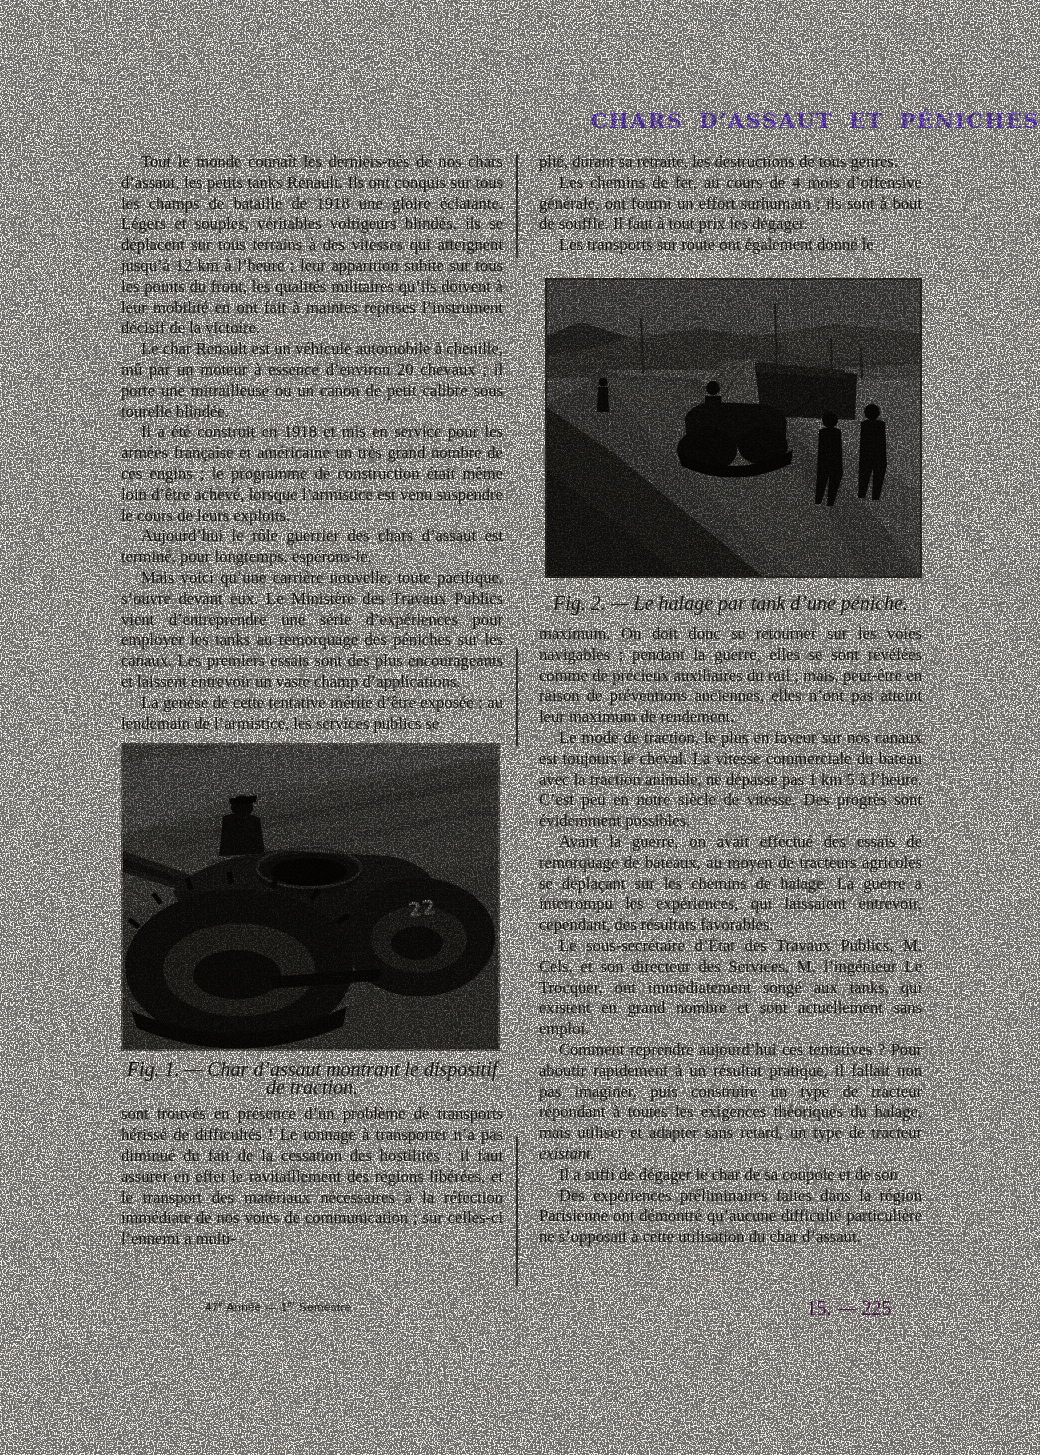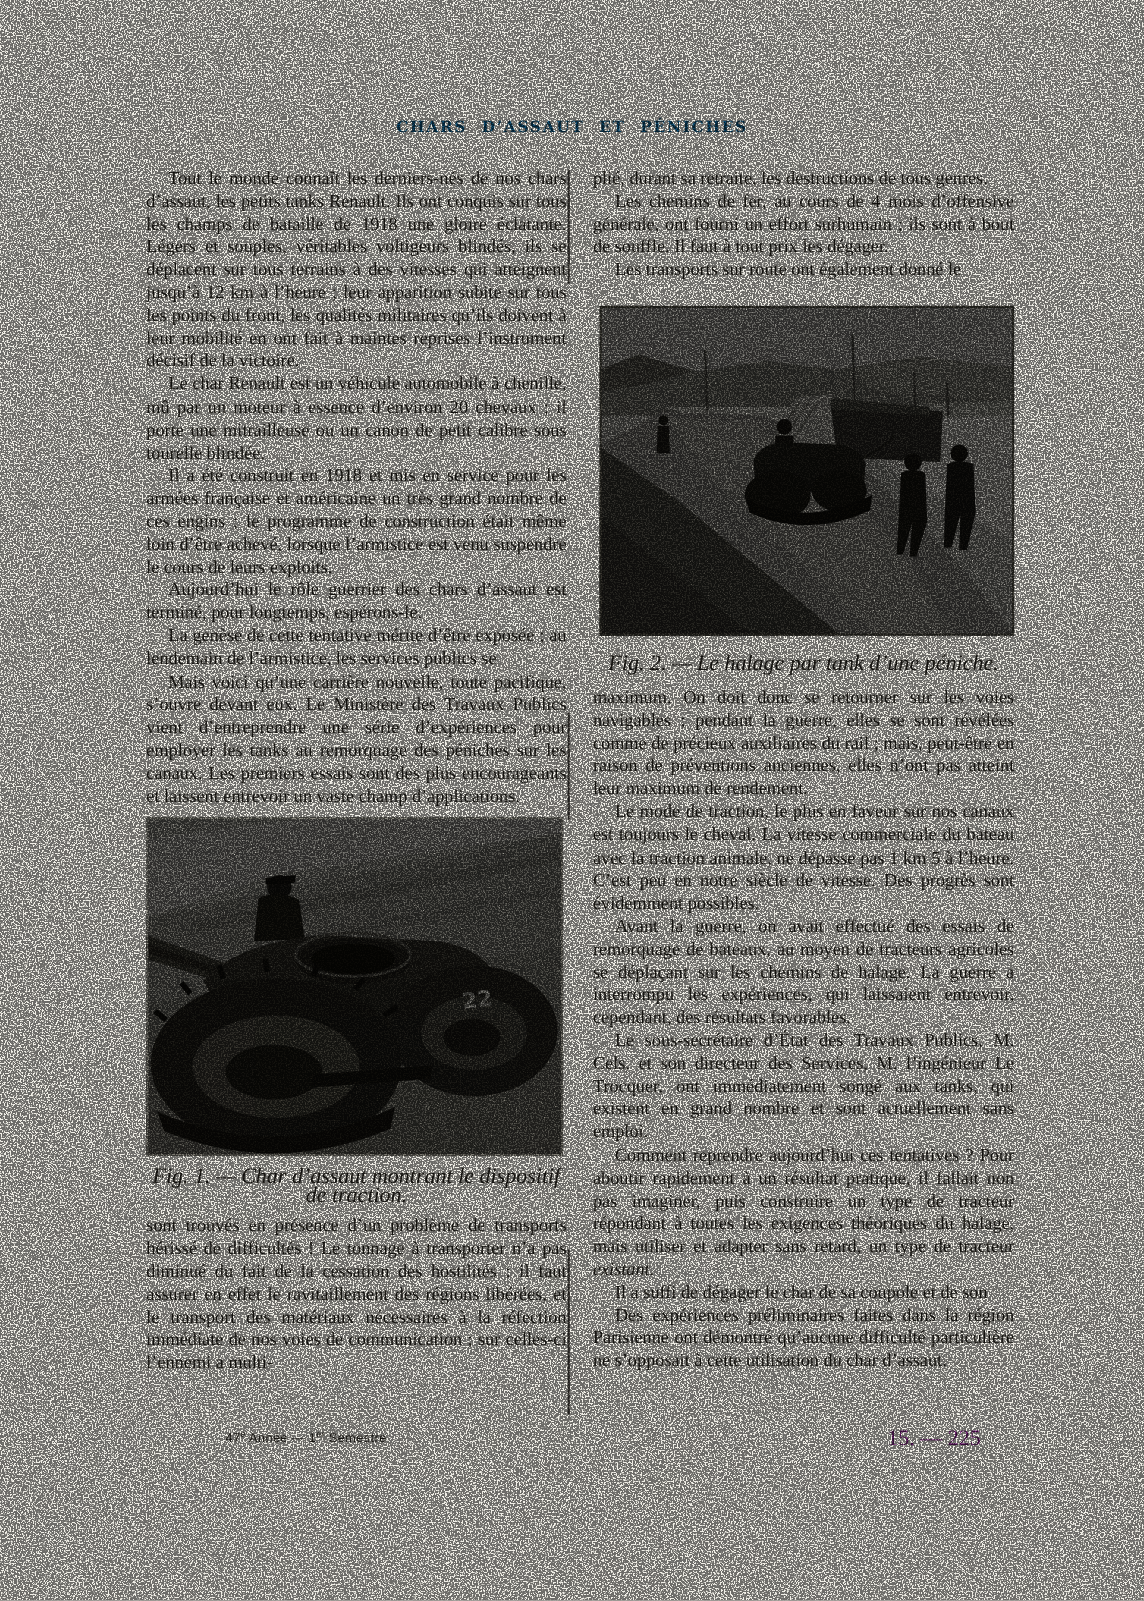--- a/index.html
+++ b/index.html
@@ -8,27 +8,27 @@
     width:1040px;height:1455px;
     margin:0 auto;
     background:#f2f0e8;
     overflow:hidden;
     font-family:"Liberation Serif","DejaVu Serif",serif;
     color:#211e18;
   }
   .noise-overlay{position:absolute;left:0;top:0;z-index:30;pointer-events:none;}
   .article-title{
     position:absolute;left:0;top:108px;width:100%;
-    text-align:center;
+    text-align:right;
     font-family:"DejaVu Serif","Liberation Serif",serif;
-    font-weight:bold;font-size:14px;letter-spacing:1.5px;word-spacing:7px;
-    color:#0c4a6e;
+    font-weight:bold;font-size:21px;letter-spacing:1.5px;word-spacing:7px;
+    color:#8b5cf6;
   }
   .col{position:absolute;top:152px;font-size:16.6px;line-height:20.8px;text-align:justify;}
-  .col-left{left:133px;width:382px;}
+  .col-left{left:121px;width:382px;}
   .col-right{left:523px;width:383px;margin-left:16px;}
   .col p{margin:0;text-indent:20px;}
   .col p.noindent{text-indent:0;}
   .figure{position:relative;margin:0;}
   .fig1-block{margin-top:9px;}
   .fig1-photo{width:379px;height:308px;}
   .fig2-block{margin-top:22px;}
   .fig2-photo{width:377px;height:300px;margin-left:6px;}
   .figure svg{display:block;}
   .fig-caption{
@@ -62,22 +62,22 @@
 
   <div class="column-rule rule-seg1"></div>
   <div class="column-rule rule-seg2"></div>
   <div class="column-rule rule-seg3"></div>
 
   <div class="col col-left">
     <p>Tout le monde connaît les derniers-nés de nos chars d’assaut, les petits tanks Renault. Ils ont conquis sur tous les champs de bataille de 1918 une gloire éclatante. Légers et souples, véritables voltigeurs blindés, ils se déplacent sur tous terrains à des vitesses qui atteignent jusqu’à 12 km à l’heure ; leur apparition subite sur tous les points du front, les qualités militaires qu’ils doivent à leur mobilité en ont fait à maintes reprises l’instrument décisif de la victoire.</p>
     <p>Le char Renault est un véhicule automobile à chenille, mû par un moteur à essence d’environ 20 chevaux ; il porte une mitrailleuse ou un canon de petit calibre sous tourelle blindée.</p>
     <p>Il a été construit en 1918 et mis en service pour les armées française et américaine un très grand nombre de ces engins ; le programme de construction était même loin d’être achevé, lorsque l’armistice est venu suspendre le cours de leurs exploits.</p>
     <p>Aujourd’hui le rôle guerrier des chars d’assaut est terminé, pour longtemps, espérons-le.</p>
+    <p>Mais voici qu’une carrière nouvelle, toute pacifique, s’ouvre devant eux. Le Ministère des Travaux Publics vient d’entreprendre une série d’expériences pour employer les tanks au remorquage des péniches sur les canaux. Les premiers essais sont des plus encourageants et laissent entrevoir un vaste champ d’applications.</p>
     <p>La genèse de cette tentative mérite d’être exposée ; au lendemain de l’armistice, les services publics se</p>
-    <p>Mais voici qu’une carrière nouvelle, toute pacifique, s’ouvre devant eux. Le Ministère des Travaux Publics vient d’entreprendre une série d’expériences pour employer les tanks au remorquage des péniches sur les canaux. Les premiers essais sont des plus encourageants et laissent entrevoir un vaste champ d’applications.</p>
 
     <div class="figure fig1-block">
       <svg class="fig1-photo" viewBox="0 0 379 311" preserveAspectRatio="none">
         <defs>
           <filter id="grain1" x="0" y="0" width="100%" height="100%">
             <feTurbulence type="fractalNoise" baseFrequency="0.9" numOctaves="2" seed="11"></feTurbulence>
             <feColorMatrix type="matrix" values="0 0 0 0 0  0 0 0 0 0  0 0 0 0 0  1.6 1.6 1.6 -2.1 0"></feColorMatrix>
           </filter>
         </defs>
 

